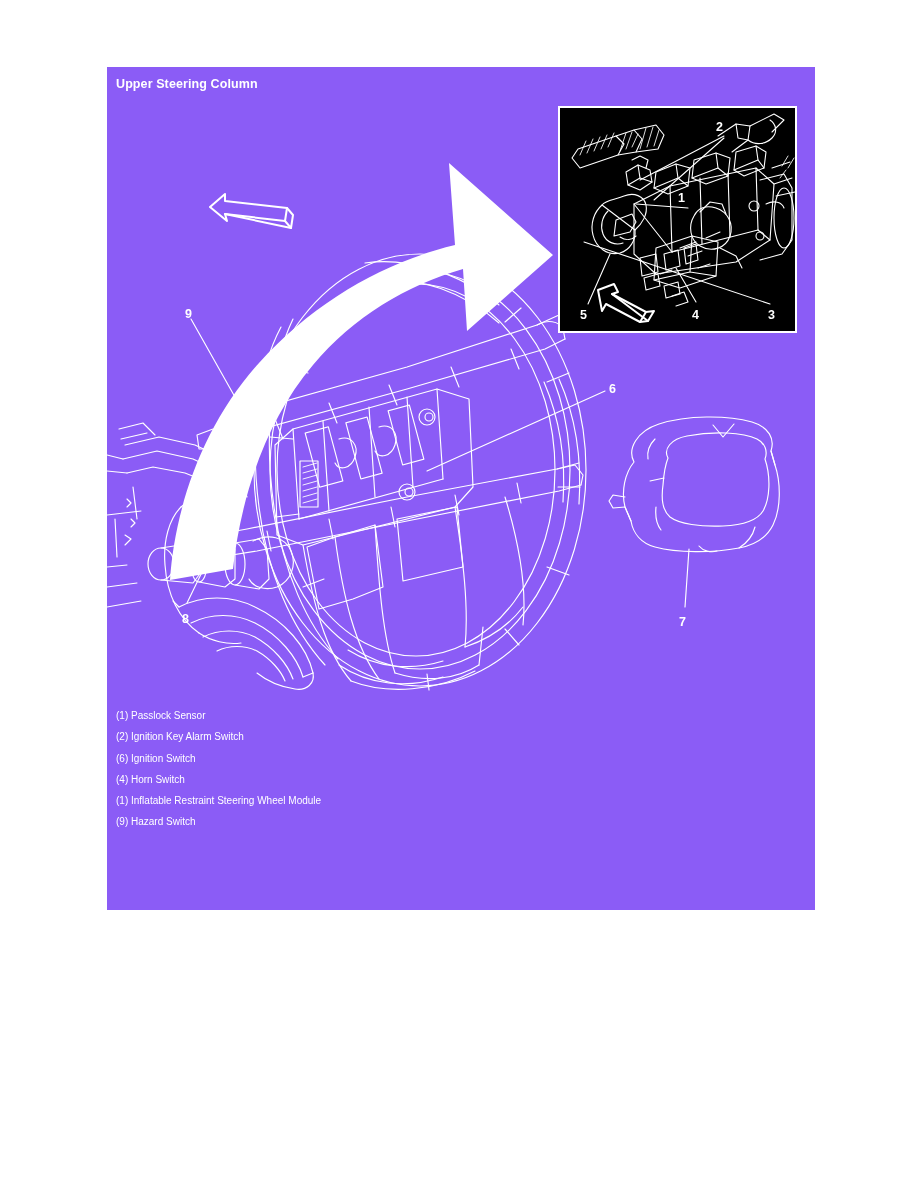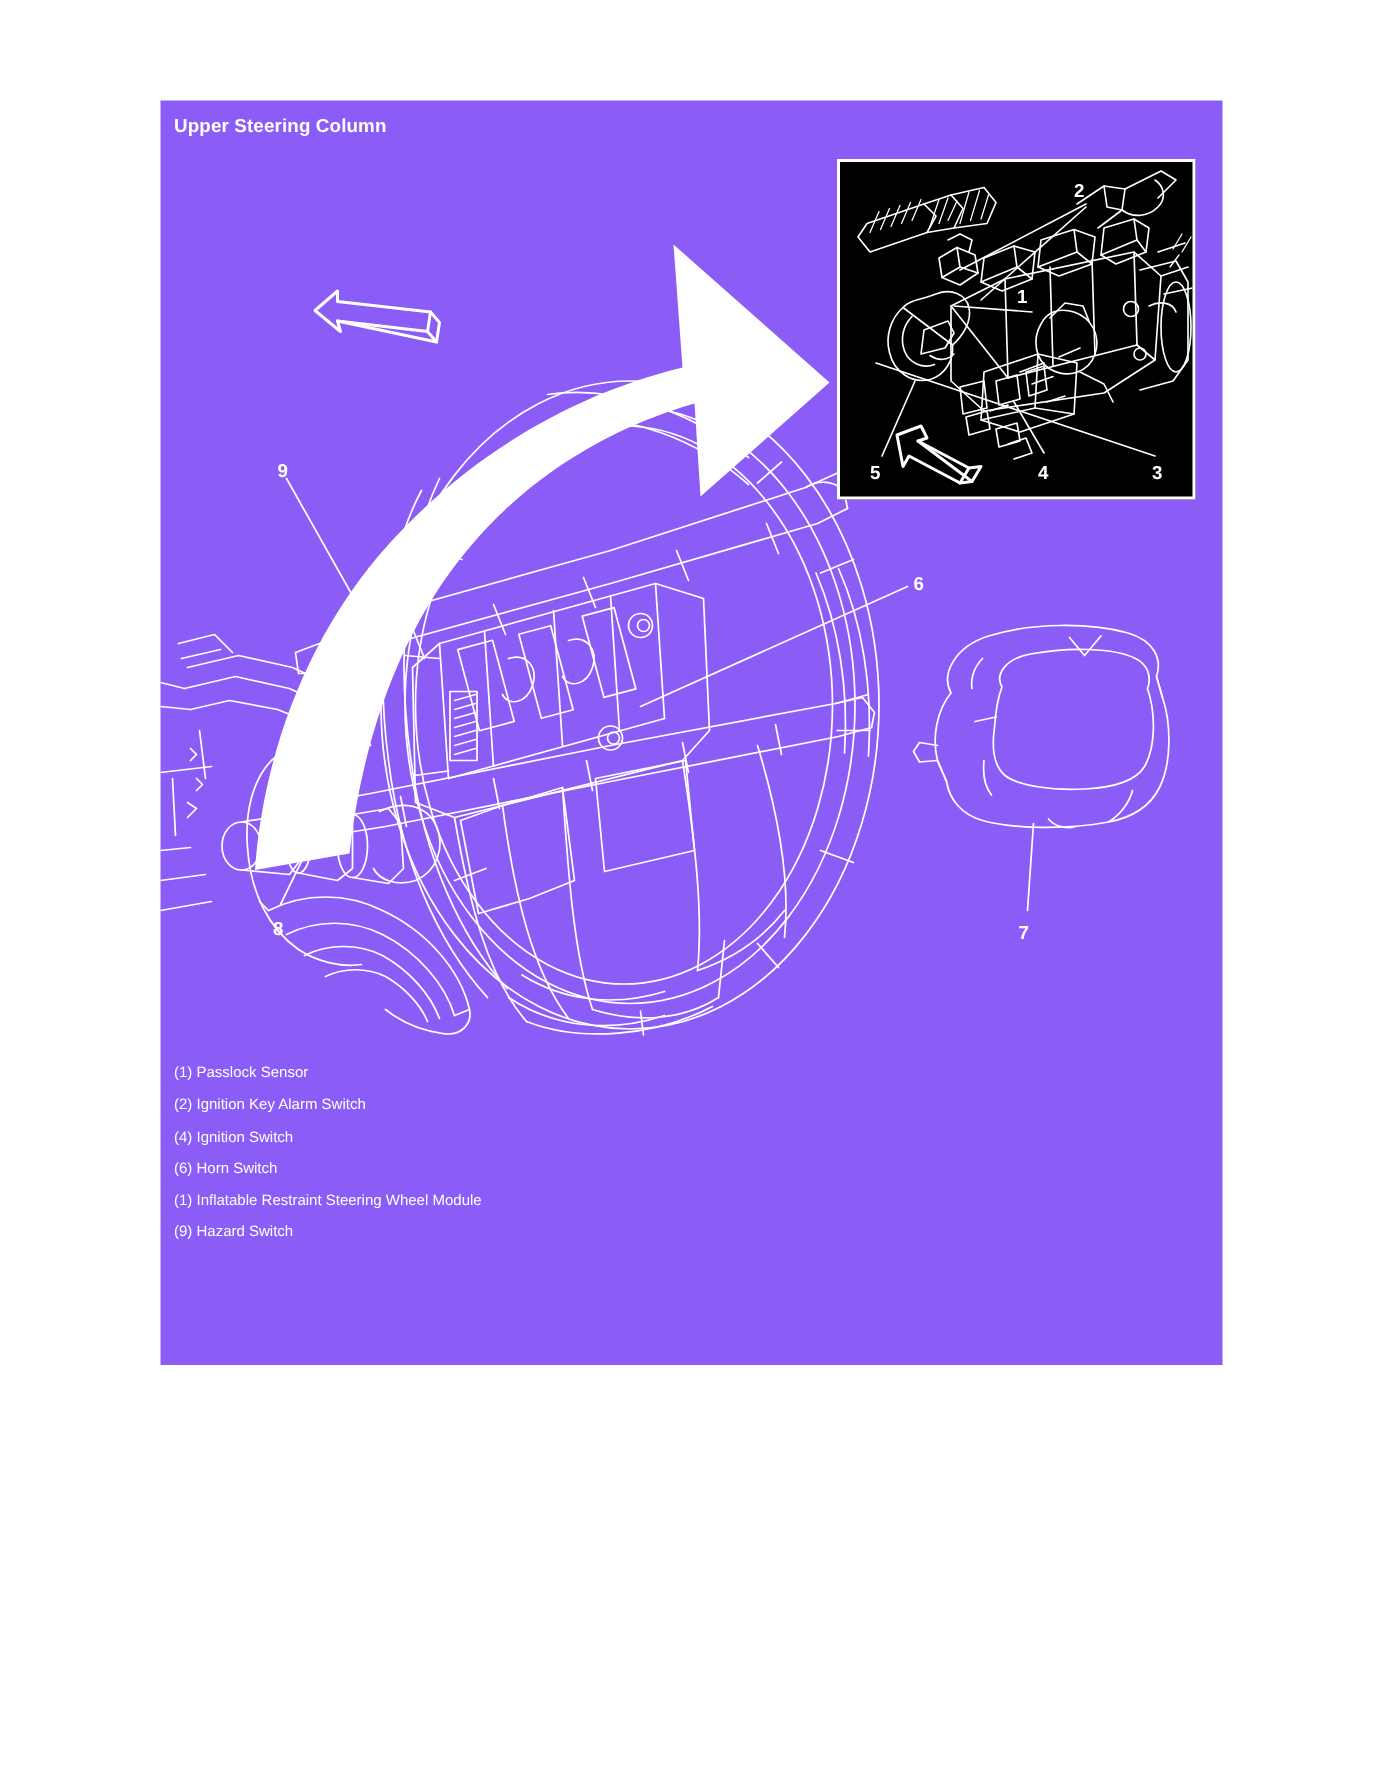--- a/index.html
+++ b/index.html
@@ -348,20 +348,20 @@
       <div class="callout" style="left:118px;top:84px;">1</div>
       <div class="callout" style="left:156px;top:13px;">2</div>
       <div class="callout" style="left:208px;top:201px;">3</div>
       <div class="callout" style="left:132px;top:201px;">4</div>
       <div class="callout" style="left:20px;top:201px;">5</div>
     </div>
 
     <div id="legend">
       <div class="legend-item">(1) Passlock Sensor</div>
       <div class="legend-item">(2) Ignition Key Alarm Switch</div>
-      <div class="legend-item">(4) Ignition Switch</div>
-      <div class="legend-item">(6) Horn Switch</div>
+      <div class="legend-item">(6) Ignition Switch</div>
+      <div class="legend-item">(4) Horn Switch</div>
       <div class="legend-item">(1) Inflatable Restraint Steering Wheel Module</div>
       <div class="legend-item">(9) Hazard Switch</div>
     </div>
 
   </div>
 </div>
 
 </body></html>

